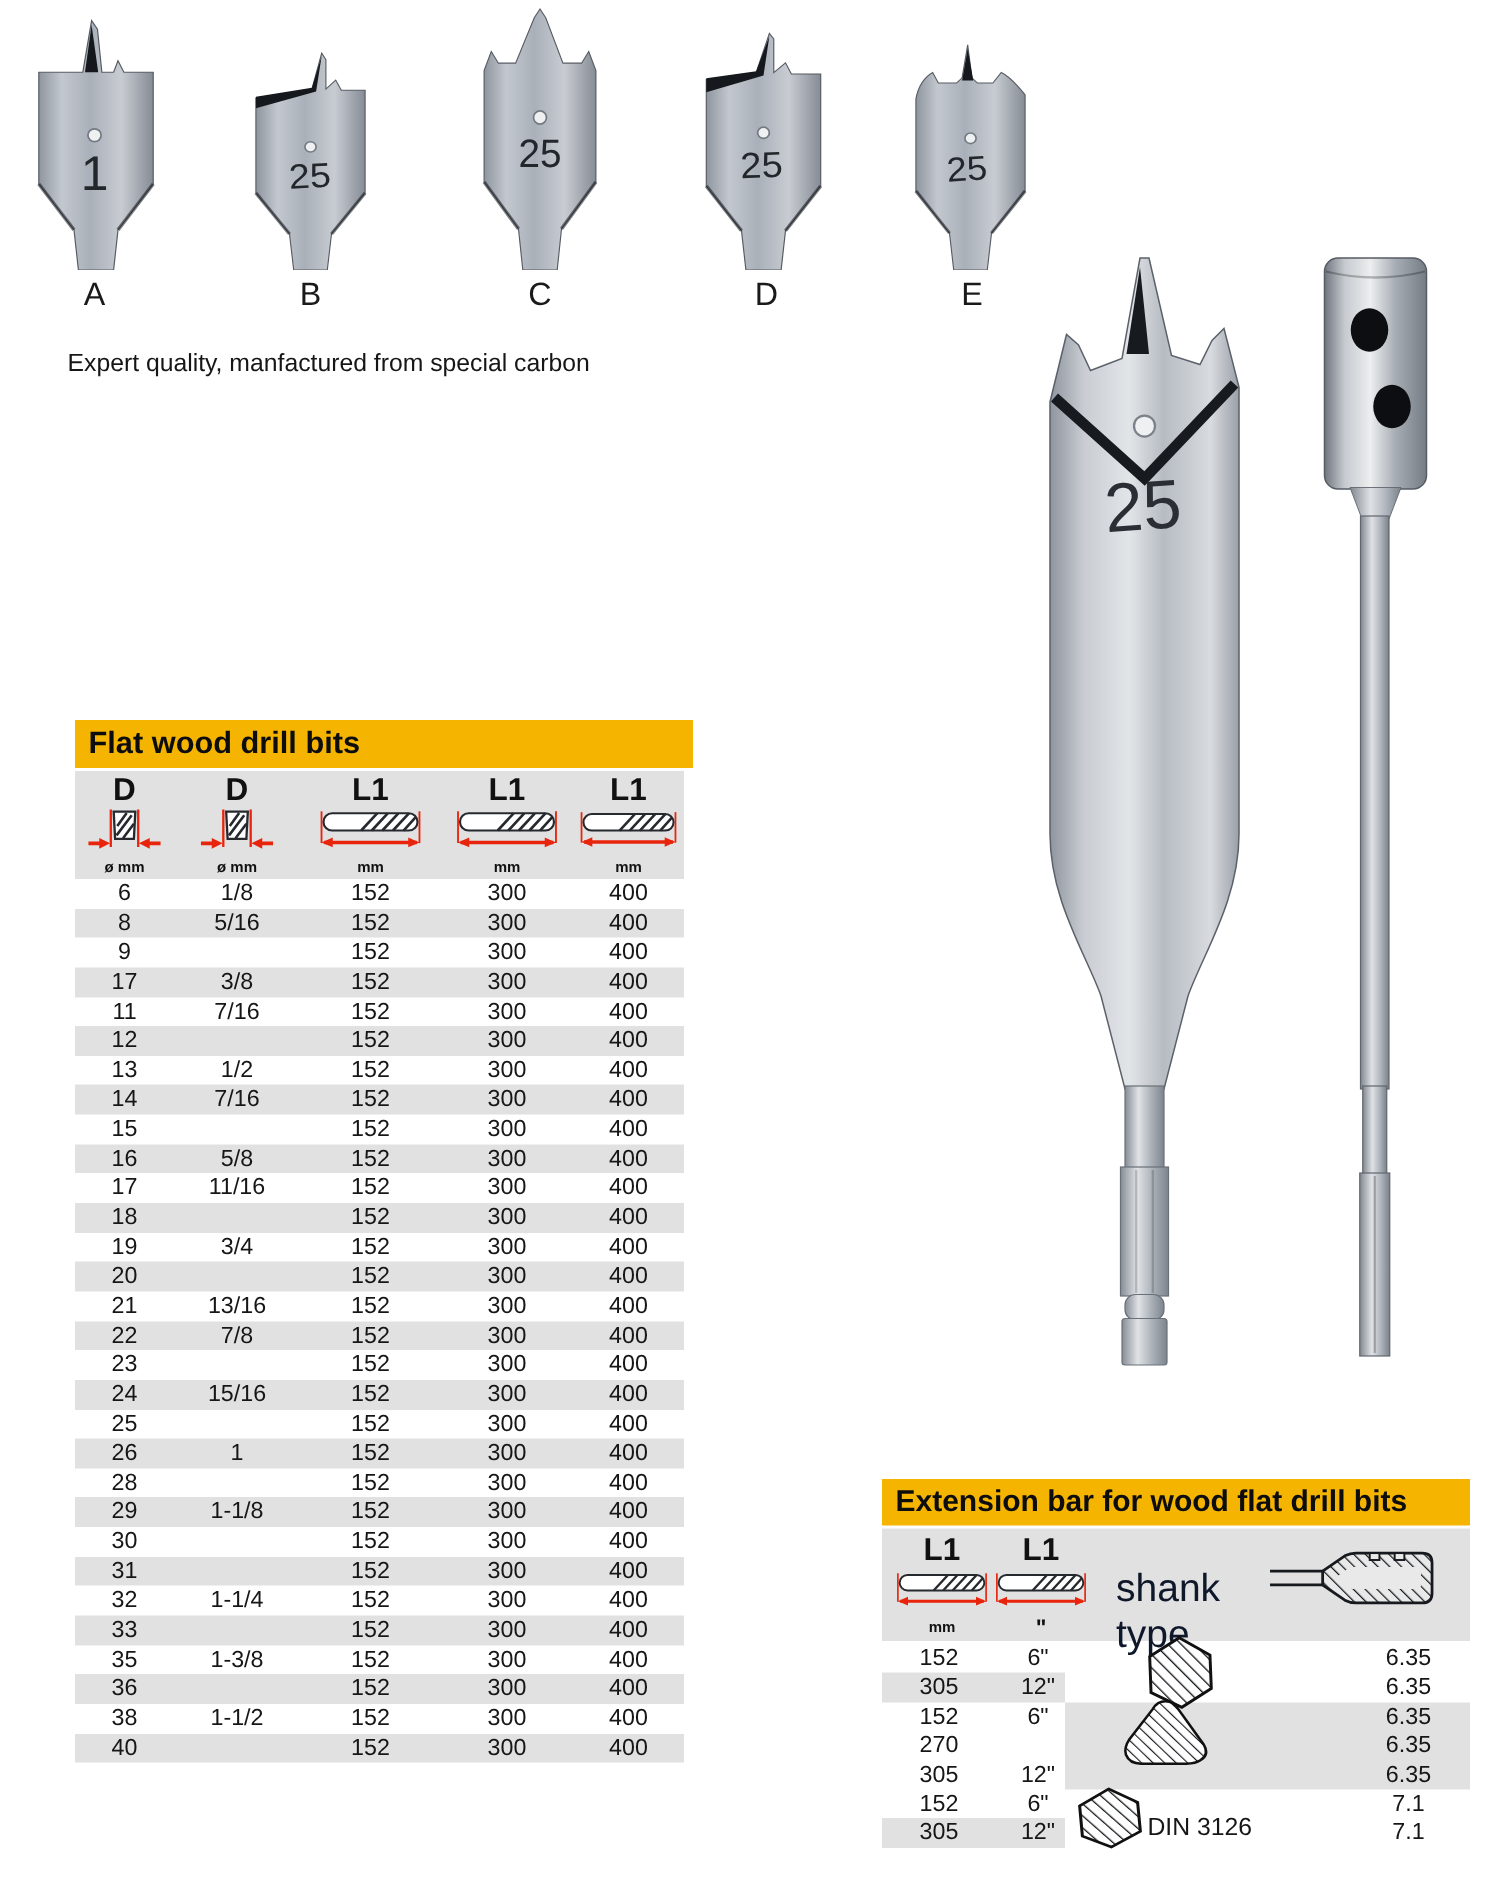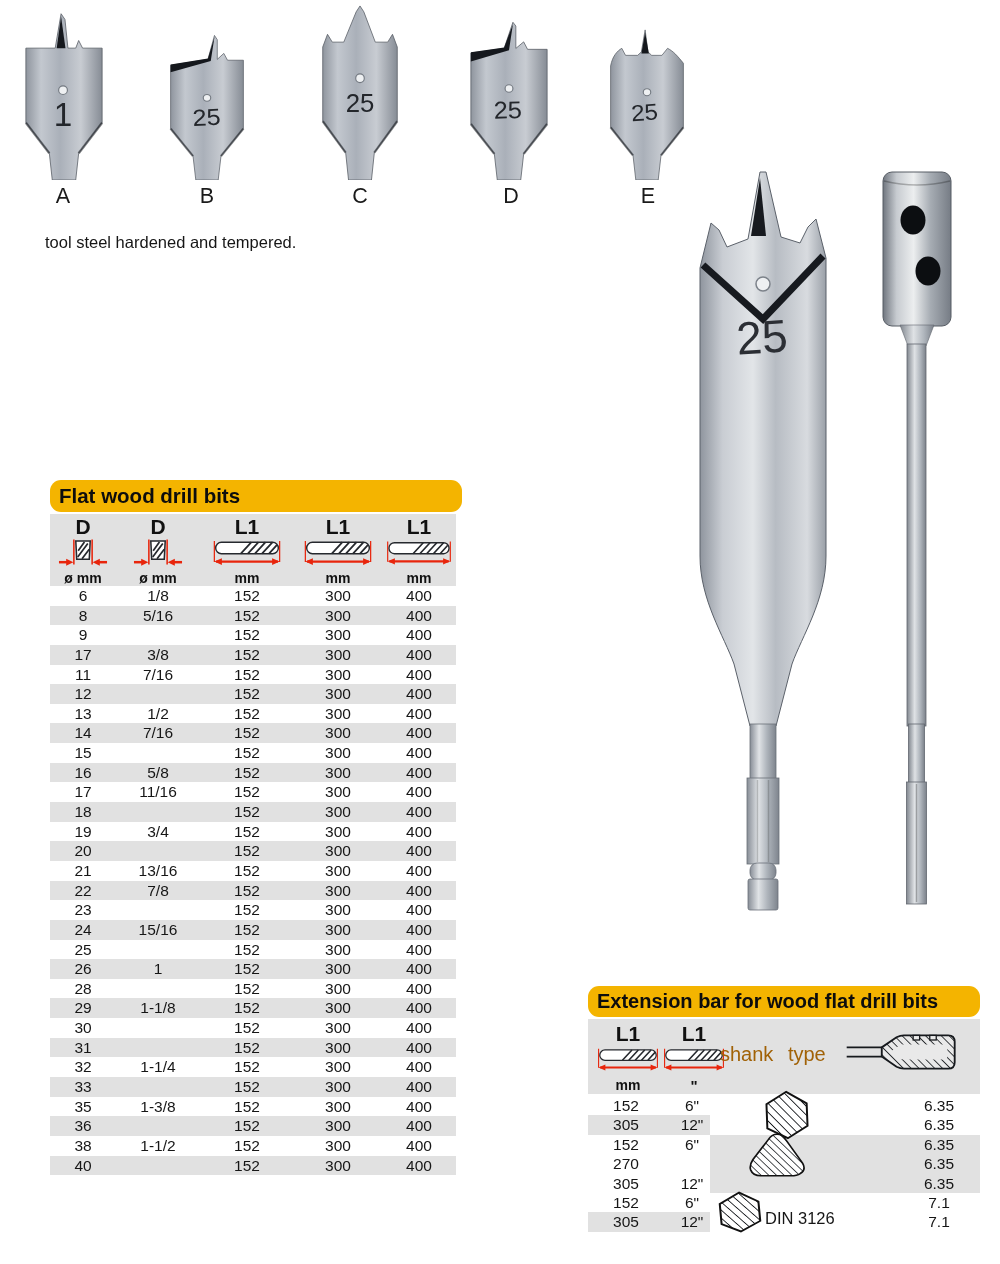--- a/index.html
+++ b/index.html
@@ -4,37 +4,37 @@
 <style>
   html,body{margin:0;padding:0;background:#fff;}
   #canvas{position:relative;width:1000px;height:1264px;background:#fff;overflow:hidden;
           font-family:"Liberation Sans",sans-serif;color:#111;
           --yellow:#F4B400;--gray:#E1E1E1;--red:#E8250C;}
   .abs{position:absolute;}
   .letter{position:absolute;top:184px;transform:translateX(-50%);font-size:21.5px;color:#1a1a1a;}
   .desc{position:absolute;left:45px;top:227px;font-size:16.5px;line-height:30.5px;color:#161616;}
   
   .ttl{background:var(--yellow);font-weight:bold;font-size:20.5px;line-height:32px;
-       padding-left:9px;box-sizing:border-box;white-space:nowrap;color:#0d0d0d;border-radius:11px;}
+       padding-left:9px;box-sizing:border-box;white-space:nowrap;color:#0d0d0d;}
   #flat-title{left:50px;top:480px;width:412px;height:32px;}
   #flat-header{left:50px;top:514px;width:406px;height:72px;background:var(--gray);display:flex;}
   .fh-col{display:flex;flex-direction:column;align-items:center;padding-top:1px;box-sizing:border-box;}
   .w0{width:66px}.w1{width:84px}.w2{width:94px}.w3{width:88px}.w4{width:74px}
   .fh-label{font-weight:bold;font-size:21px;line-height:23px;}
   .fh-icon{height:33px;display:flex;align-items:center;justify-content:center;}
-  .fh-unit{font-weight:bold;font-size:14px;line-height:15px;}
+  .fh-unit{font-weight:bold;font-size:10px;line-height:15px;}
   #flat-rows{left:50px;top:586px;width:406px;}
   .frow{display:flex;height:19.65px;align-items:center;}
   .frow.gray{background:var(--gray);}
   .fcell{text-align:center;font-size:15.5px;line-height:19.65px;color:#161616;}
   
   #ext-title{left:588px;top:986px;width:392px;height:31px;line-height:31px;font-size:20px;}
   #ext-header{left:588px;top:1019px;width:392px;height:75px;background:var(--gray);}
   .eh-col{position:absolute;top:3px;width:64px;display:flex;flex-direction:column;align-items:center;}
-  .eh-shank{position:absolute;left:132px;top:24px;width:112px;font-size:20px;word-spacing:9px;color:#a16207;}
+  .eh-shank{position:absolute;left:156px;top:24px;width:112px;font-size:26px;word-spacing:9px;color:#0f172a;}
   #ext-rows{left:588px;top:1096px;width:392px;height:136px;}
   .erow{position:relative;height:19.4px;z-index:1;}
   .ecell{position:absolute;font-size:15.5px;line-height:19.4px;color:#161616;}
   .e0{left:8px;width:60px;text-align:center;}
   .e1{left:74px;width:60px;text-align:center;}
   .e2{left:318px;width:66px;text-align:center;}
   .band{position:absolute;background:var(--gray);z-index:0;}
   #din-label{left:765px;top:1209px;font-size:16.5px;color:#161616;}
 </style>
 </head>
@@ -129,21 +129,21 @@
     </svg>
 
     <span class="letter" style="left:63px">A</span>
     <span class="letter" style="left:207px">B</span>
     <span class="letter" style="left:360px">C</span>
     <span class="letter" style="left:511px">D</span>
     <span class="letter" style="left:648px">E</span>
   </div>
 
   <div class="desc">
-    <div>tool steel hardened and tempered.</div>
+    <div>Expert quality, manfactured from special carbon</div>
   </div>
 
   <svg class="abs" style="left:688px;top:168px" width="150" height="745" viewBox="0 0 150 745">
     <defs>
       <linearGradient id="mgH" x1="0" y1="0" x2="1" y2="0">
         <stop offset="0" stop-color="#8f959e"></stop>
           <stop offset="0.18" stop-color="#c9cdd3"></stop>
         <stop offset="0.42" stop-color="#e2e5e8"></stop>
           <stop offset="0.6" stop-color="#b7bcc3"></stop>
         <stop offset="0.85" stop-color="#d8dbdf"></stop>

